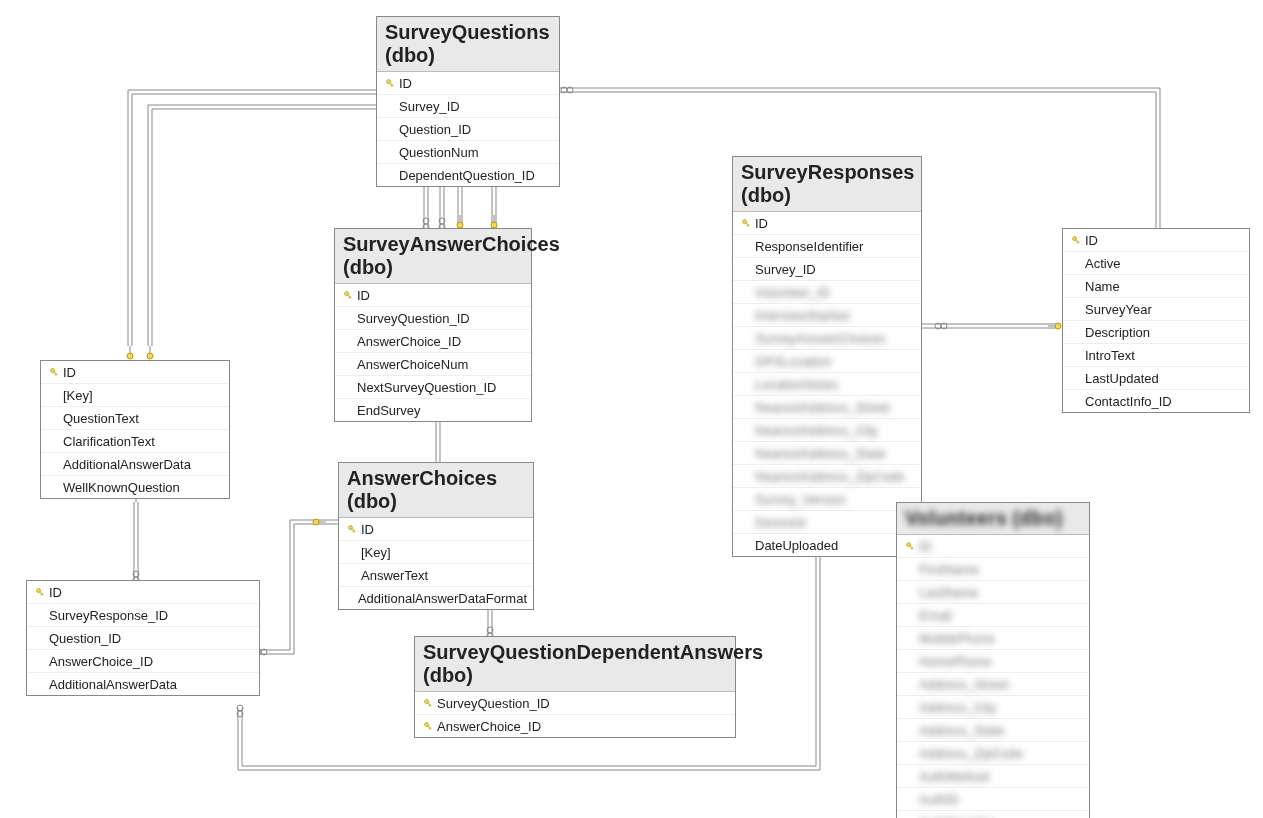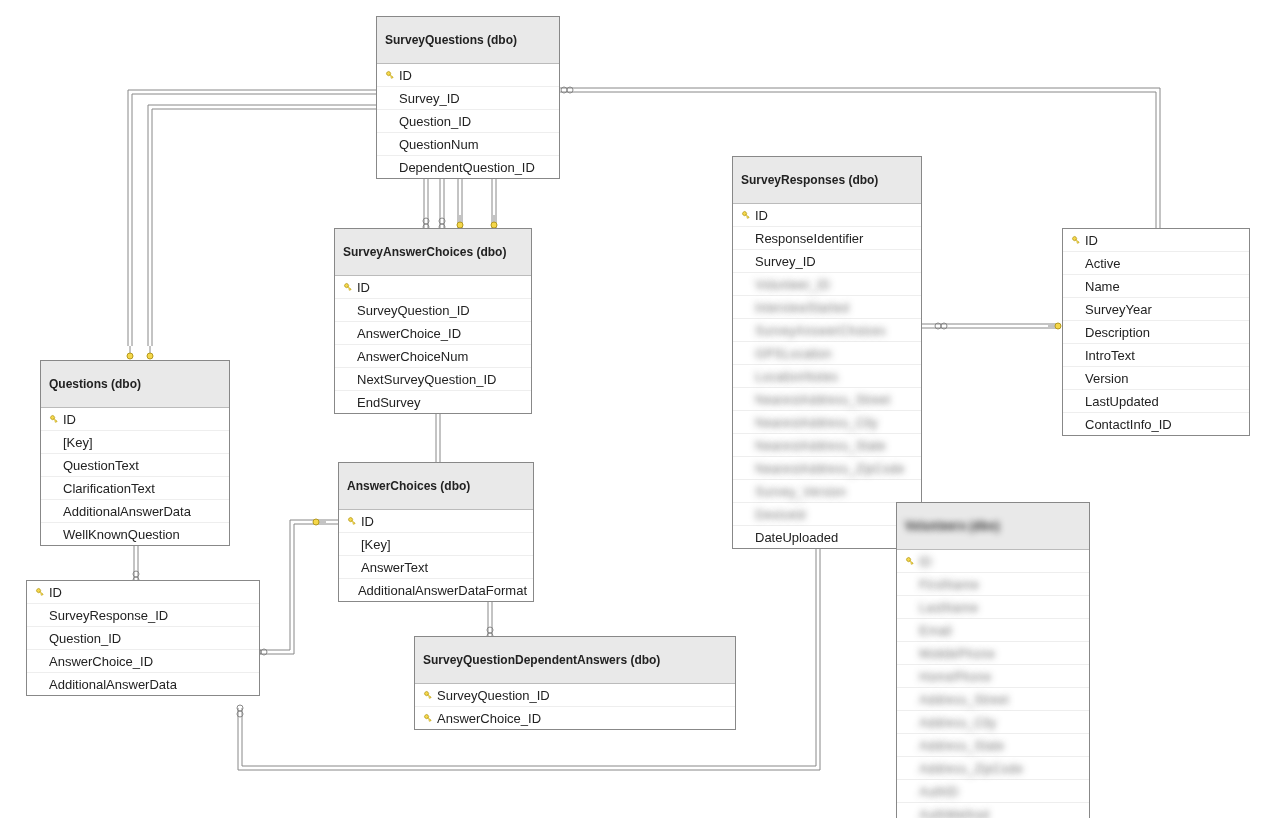--- a/index.html
+++ b/index.html
@@ -1,18 +1,18 @@
 <!DOCTYPE html>
 <html><head>
 <meta charset="utf-8">
 <style>
   html,body{margin:0;padding:0;width:1263px;height:818px;background:#fff;font-family:"Segoe UI",Arial,sans-serif;font-size:13px;color:#222;overflow:hidden}
   .canvas{position:relative;width:1263px;height:818px}
   .tbl{position:absolute;border:1px solid #888;background:#fff;box-shadow:0 0 0 1px #fff inset}
-  .tbl-title{background:#e9e9e9;border-bottom:1px solid #bbb;font-weight:600;padding:16px 8px;font-size:12px}
+  .tbl-title{background:#e9e9e9;border-bottom:1px solid #bbb;font-weight:600;padding:4px 8px;font-size:20px}
   .row{display:flex;align-items:center;border-bottom:1px solid #eee;padding:2px 6px 2px 4px;min-height:18px}
   .row:last-child{border-bottom:none}
   .keycell{width:18px;display:flex;justify-content:center;align-items:center}
   .blur{color:transparent;text-shadow:0 0 6px rgba(60,60,60,.7)}
   .blur-title{color:transparent;text-shadow:0 0 6px rgba(0,0,0,.85);font-weight:700}
   svg.key{width:12px;height:12px}
   svg.links{position:absolute;left:0;top:0;width:1263px;height:818px;pointer-events:none}
   .links path,.links line{fill:none;stroke:#888;stroke-width:1}
   .links .dbl{stroke-width:1}
 </style>
@@ -164,21 +164,20 @@
       <div class="row">
         <span class="keycell"></span>
         <span class="">NextSurveyQuestion_ID</span>
       </div>
       <div class="row">
         <span class="keycell"></span>
         <span class="">EndSurvey</span>
       </div>
     </div>
   <div class="tbl" style="left:40px;top:360px;width:188px">
-      <div class="tbl-title">Questions (dbo)</div>
       <div class="row">
         <span class="keycell">
           <svg class="key" viewBox="0 0 24 24">
             <g transform="rotate(45 12 12)">
               <circle cx="8" cy="12" r="4" fill="#f5d74a" stroke="#b59a1d" stroke-width="1.5"></circle>
               <rect x="11" y="11" width="9" height="2" fill="#f5d74a" stroke="#b59a1d" stroke-width="0.8"></rect>
               <rect x="17" y="11" width="2" height="4" fill="#f5d74a" stroke="#b59a1d" stroke-width="0.8"></rect>
             </g>
           </svg>
         </span>
@@ -388,24 +387,20 @@
       <div class="row">
         <span class="keycell"></span>
         <span class="">Description</span>
       </div>
       <div class="row">
         <span class="keycell"></span>
         <span class="">IntroText</span>
       </div>
       <div class="row">
         <span class="keycell"></span>
-        <span class="">Version</span>
-      </div>
-      <div class="row">
-        <span class="keycell"></span>
         <span class="">LastUpdated</span>
       </div>
       <div class="row">
         <span class="keycell"></span>
         <span class="">ContactInfo_ID</span>
       </div>
     </div>
   <div class="tbl" style="left:896px;top:502px;width:192px">
       <div class="tbl-title blur-title">Volunteers (dbo)</div>
       <div class="row">
@@ -451,25 +446,25 @@
       <div class="row">
         <span class="keycell"></span>
         <span class="blur">Address_State</span>
       </div>
       <div class="row">
         <span class="keycell"></span>
         <span class="blur">Address_ZipCode</span>
       </div>
       <div class="row">
         <span class="keycell"></span>
+        <span class="blur">AuthMethod</span>
+      </div>
+      <div class="row">
+        <span class="keycell"></span>
         <span class="blur">AuthID</span>
       </div>
       <div class="row">
         <span class="keycell"></span>
-        <span class="blur">AuthMethod</span>
-      </div>
-      <div class="row">
-        <span class="keycell"></span>
         <span class="blur">AuthProvider</span>
       </div>
     </div>
 
 </div>
 
 </body></html>

